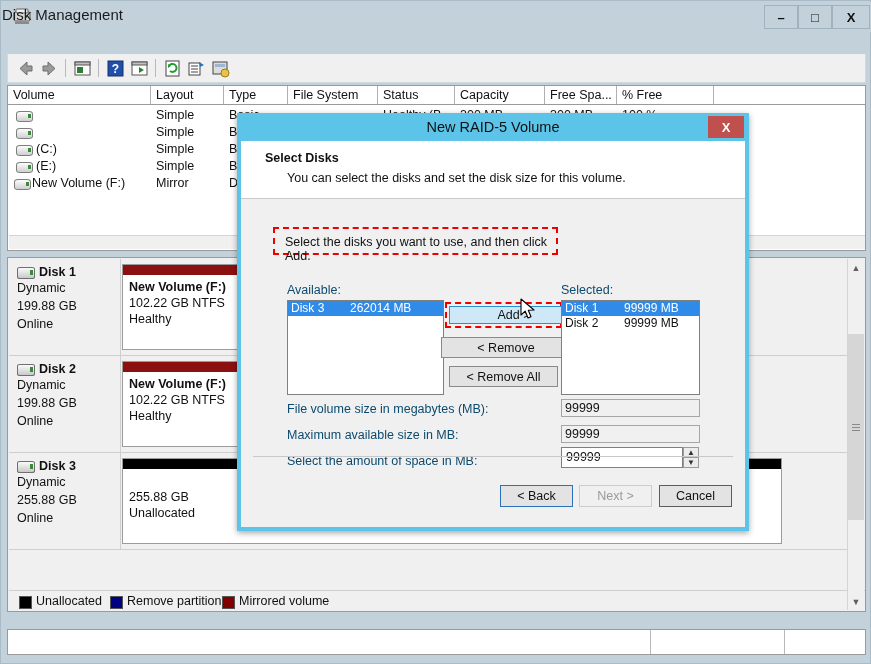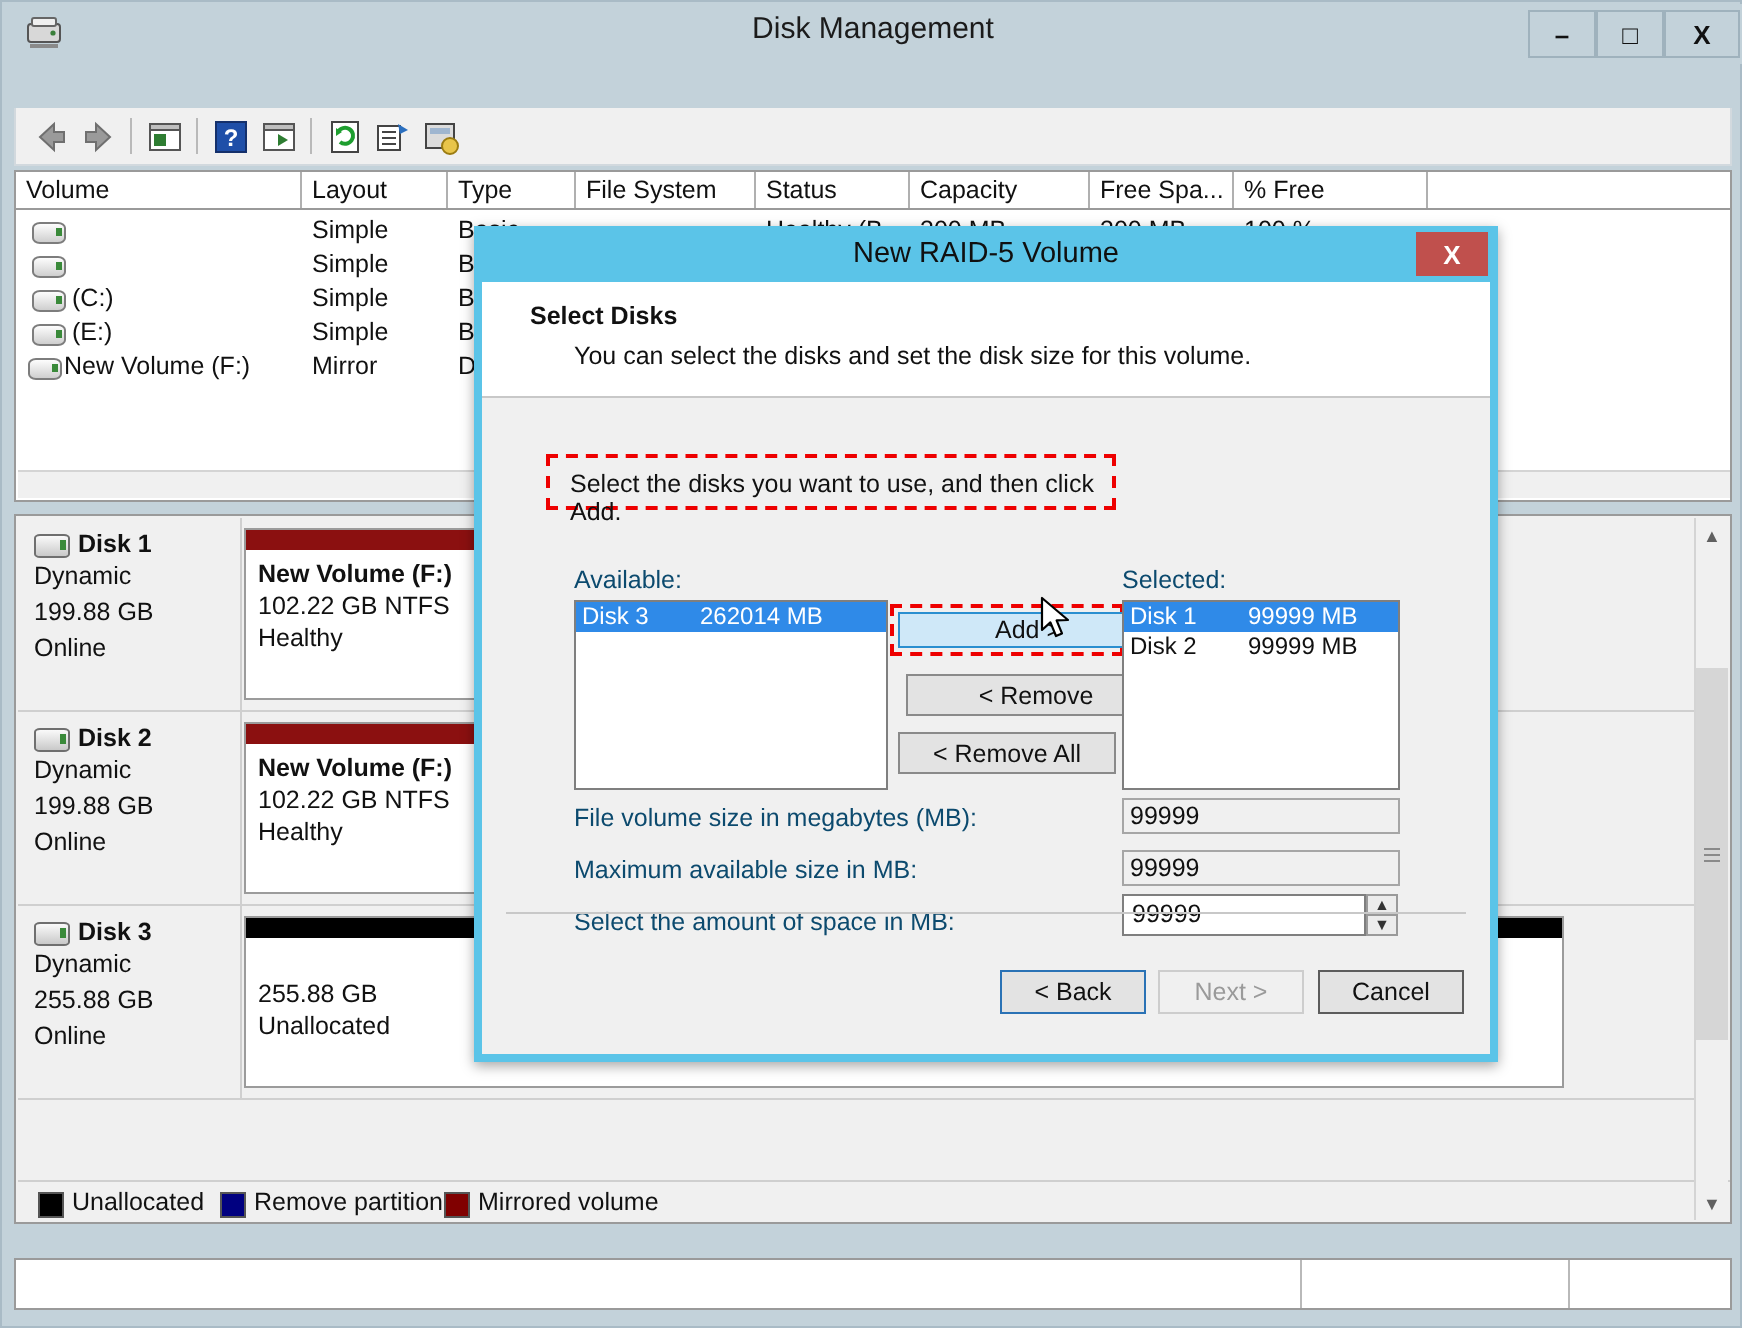--- a/index.html
+++ b/index.html
@@ -18,21 +18,21 @@
     border:1px solid #a9bbc6;
   }
   #titlebar{
     position:absolute;left:1px;top:1px;width:869px;height:30px;
     background:#c3d2da;
   }
   #title-icon{
     position:absolute;left:10px;top:6px;width:20px;height:18px;
   }
   #title-text{
-    position:absolute;left:0;top:4px;width:869px;text-align:center;
+    position:absolute;left:0;top:4px;width:869px;text-align:left;
     font-size:15px;color:#1b1b1b;
   }
   .winbtn{
     position:absolute;top:3px;width:34px;height:24px;
     background:#c3d2da;border:1px solid #9fb2bd;
     box-sizing:border-box;
     display:flex;align-items:center;justify-content:center;
     font-size:13px;font-weight:bold;color:#111;
   }
   #btn-min{left:762px;}
@@ -458,21 +458,21 @@
       <div class="fieldlabel" style="left:46px;top:142px">Available:</div>
       <div class="listbox" style="left:46px;top:159px;width:157px;height:95px">
         <div class="lbrow sel">
           <span>Disk 3</span>
           <span class="lb-col2">262014 MB</span>
         </div>
       </div>
 
       <div class="redbox" style="left:204px;top:161px;width:117px;height:26px"></div>
       <div class="btn hover" style="left:208px;top:165px;width:130px;height:18px">Add &gt;</div>
-      <div class="btn" style="left:212px;top:196px;width:130px;height:21px">&lt; Remove</div>
+      <div class="btn" style="left:200px;top:196px;width:130px;height:21px">&lt; Remove</div>
       <div class="btn" style="left:208px;top:225px;width:109px;height:21px">&lt; Remove All</div>
 
       <div class="fieldlabel" style="left:320px;top:142px">Selected:</div>
       <div class="listbox" style="left:320px;top:159px;width:139px;height:95px">
         <div class="lbrow sel">
           <span>Disk 1</span>
           <span class="lb-col2">99999 MB</span>
         </div>
         <div class="lbrow">
           <span>Disk 2</span>

